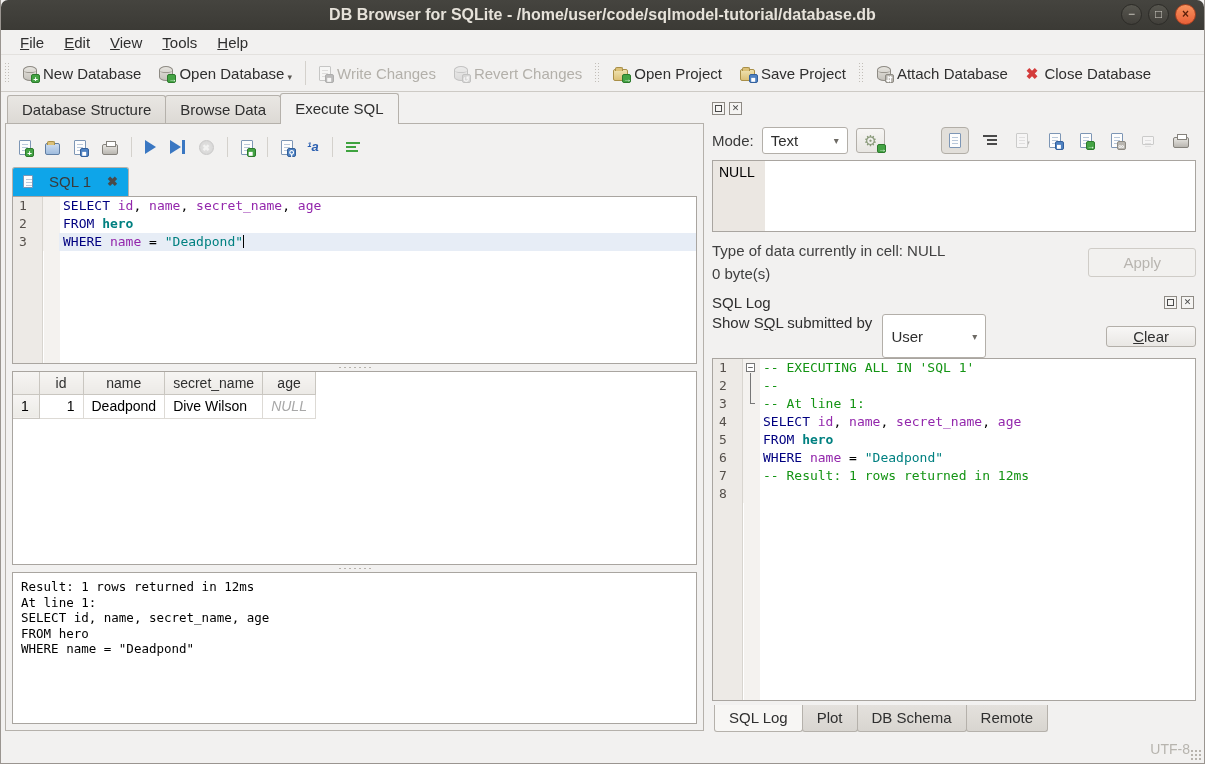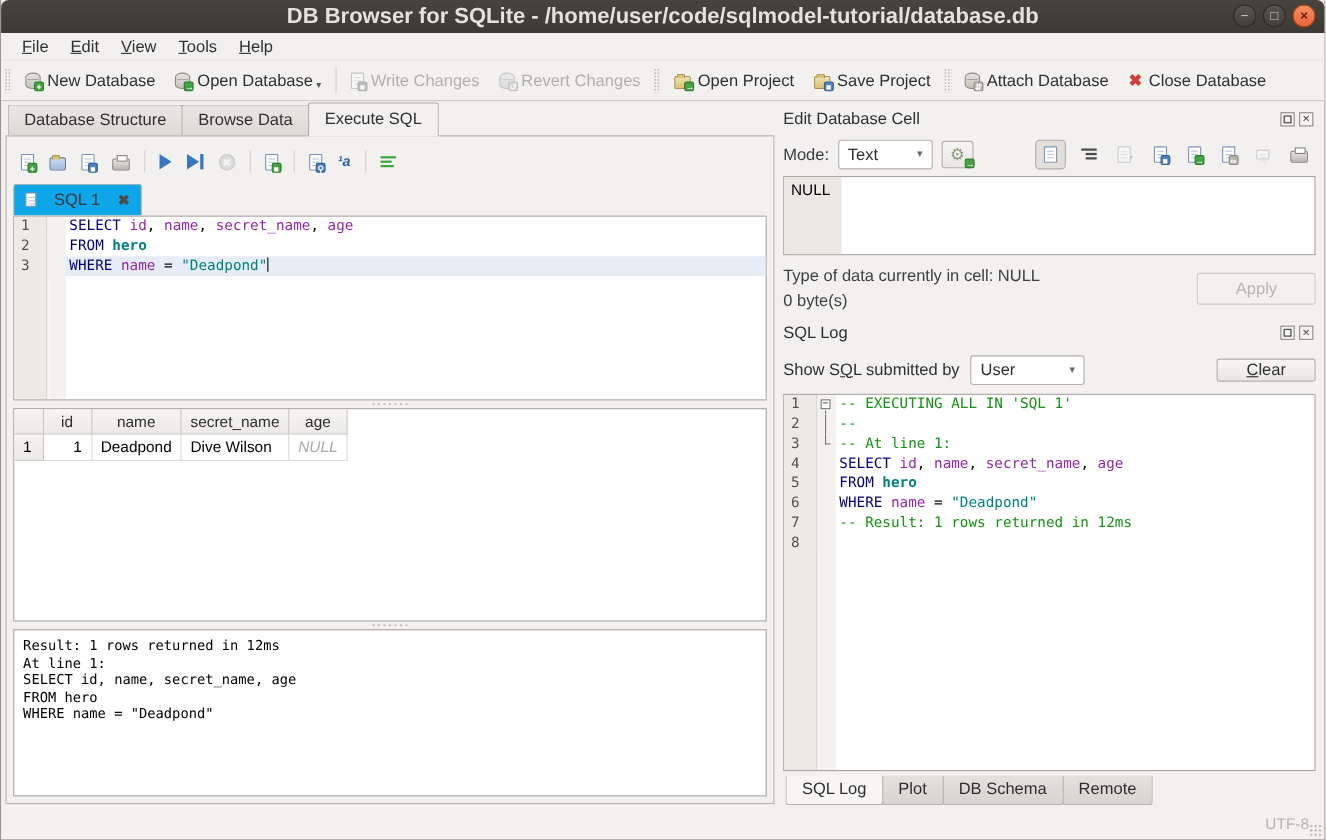--- a/index.html
+++ b/index.html
@@ -2,21 +2,21 @@
 <html><head>
 <meta charset="utf-8">
 <style>
   * { margin:0; padding:0; box-sizing:border-box; }
   html,body { width:1205px; height:764px; overflow:hidden; }
   body { font-family:"Liberation Sans", sans-serif; font-size:15px; color:#3a3a3a; background:#f2f1f0; }
   .app { width:1205px; height:764px; display:flex; flex-direction:column; background:#f2f1f0; border-left:1px solid #9a9590; border-right:1px solid #9a9590; border-bottom:1px solid #9a9590; }
 
   
   .titlebar { height:30px; background:linear-gradient(#45443f,#3b3a35); border-radius:7px 7px 0 0; display:flex; align-items:center; position:relative; flex:none; }
-  .titlebar .title { position:absolute; left:0; right:0; text-align:center; color:#e6e2da; font-weight:bold; font-size:20px; }
+  .titlebar .title { position:absolute; left:0; right:0; text-align:center; color:#e6e2da; font-weight:bold; font-size:16px; }
   .win-controls { position:absolute; right:8px; top:4px; display:flex; gap:6px; }
   .win-btn { width:21px; height:21px; border-radius:50%; background:linear-gradient(#57564f,#413f3a); border:1px solid #2c2b27; color:#cfccc4; font-size:12px; line-height:19px; text-align:center; cursor:default; }
   .win-btn.close { background:linear-gradient(#f7935e,#e96038); border-color:#a8401f; color:#5c1f0a; font-weight:bold; }
 
   
   .menubar { height:25px; background:#f2f1f0; display:flex; align-items:center; padding-left:10px; gap:2px; flex:none; border-bottom:1px solid #e3e1de; }
   .menu-item { padding:2px 9px; color:#2f2f2f; }
   .menu-item u { text-decoration:underline; }
 
   
@@ -133,21 +133,21 @@
 
   .cell-editor { height:72px; flex:none; background:#fff; border:1px solid #a9a5a0; position:relative; }
   .cell-editor .gutter { position:absolute; left:0; top:0; bottom:0; width:52px; background:#ebe7e2; }
   .cell-editor .val { position:absolute; left:6px; top:3px; font-size:14px; color:#000; }
 
   .type-row { flex:none; display:flex; padding:10px 0 6px; }
   .type-texts { flex:1; display:flex; flex-direction:column; gap:6px; font-size:15px; color:#404040; }
   .btn { border:1px solid #b3afa9; border-radius:3px; background:linear-gradient(#f8f7f6,#e9e7e4); padding:5px 34px; font-size:15px; color:#2f2f2f; align-self:center; }
   .btn.disabled { background:#f2f1ef; border-color:#cfccc7; color:#b8b5b0; }
 
-  .filter-row { height:44px; display:flex; align-items:center; gap:10px; flex:none; }
+  .filter-row { height:44px; display:flex; gap:10px; flex:none; }
   .filter-row .lbl { font-size:15px; color:#2f2f2f; }
   .user-combo { width:104px; }
   .clear-btn { margin-left:auto; padding:1px 26px; }
 
   .log-editor { flex:1; min-height:0; }
 
   .bottom-tabs { height:30px; display:flex; align-items:flex-start; flex:none; margin-top:4px; padding-left:2px; }
   .btab { padding:4px 14px 5px; border:1px solid #b5b1ab; border-top:none; background:linear-gradient(#e4e1dd,#d8d5d0); margin-right:-1px; border-radius:0 0 3px 3px; font-size:15px; color:#2f2f2f; }
   .btab.active { background:#f7f6f4; position:relative; z-index:2; }
 
@@ -347,21 +347,20 @@
           <div>SELECT id, name, secret_name, age</div>
           <div>FROM hero</div>
           <div>WHERE name = "Deadpond"</div>
         </div>
       </div>
     </div>
 
     <div class="right-panel">
 
       <div class="dock-title">
-        <span class="t">Edit Database Cell</span>
         <span class="dock-btns">
           <span class="dock-btn float"></span>
           <span class="dock-btn">✕</span>
         </span>
       </div>
 
       <div class="mode-row">
         <span>Mode:</span>
         <span class="combo mode-combo">
           <span>Text</span>

